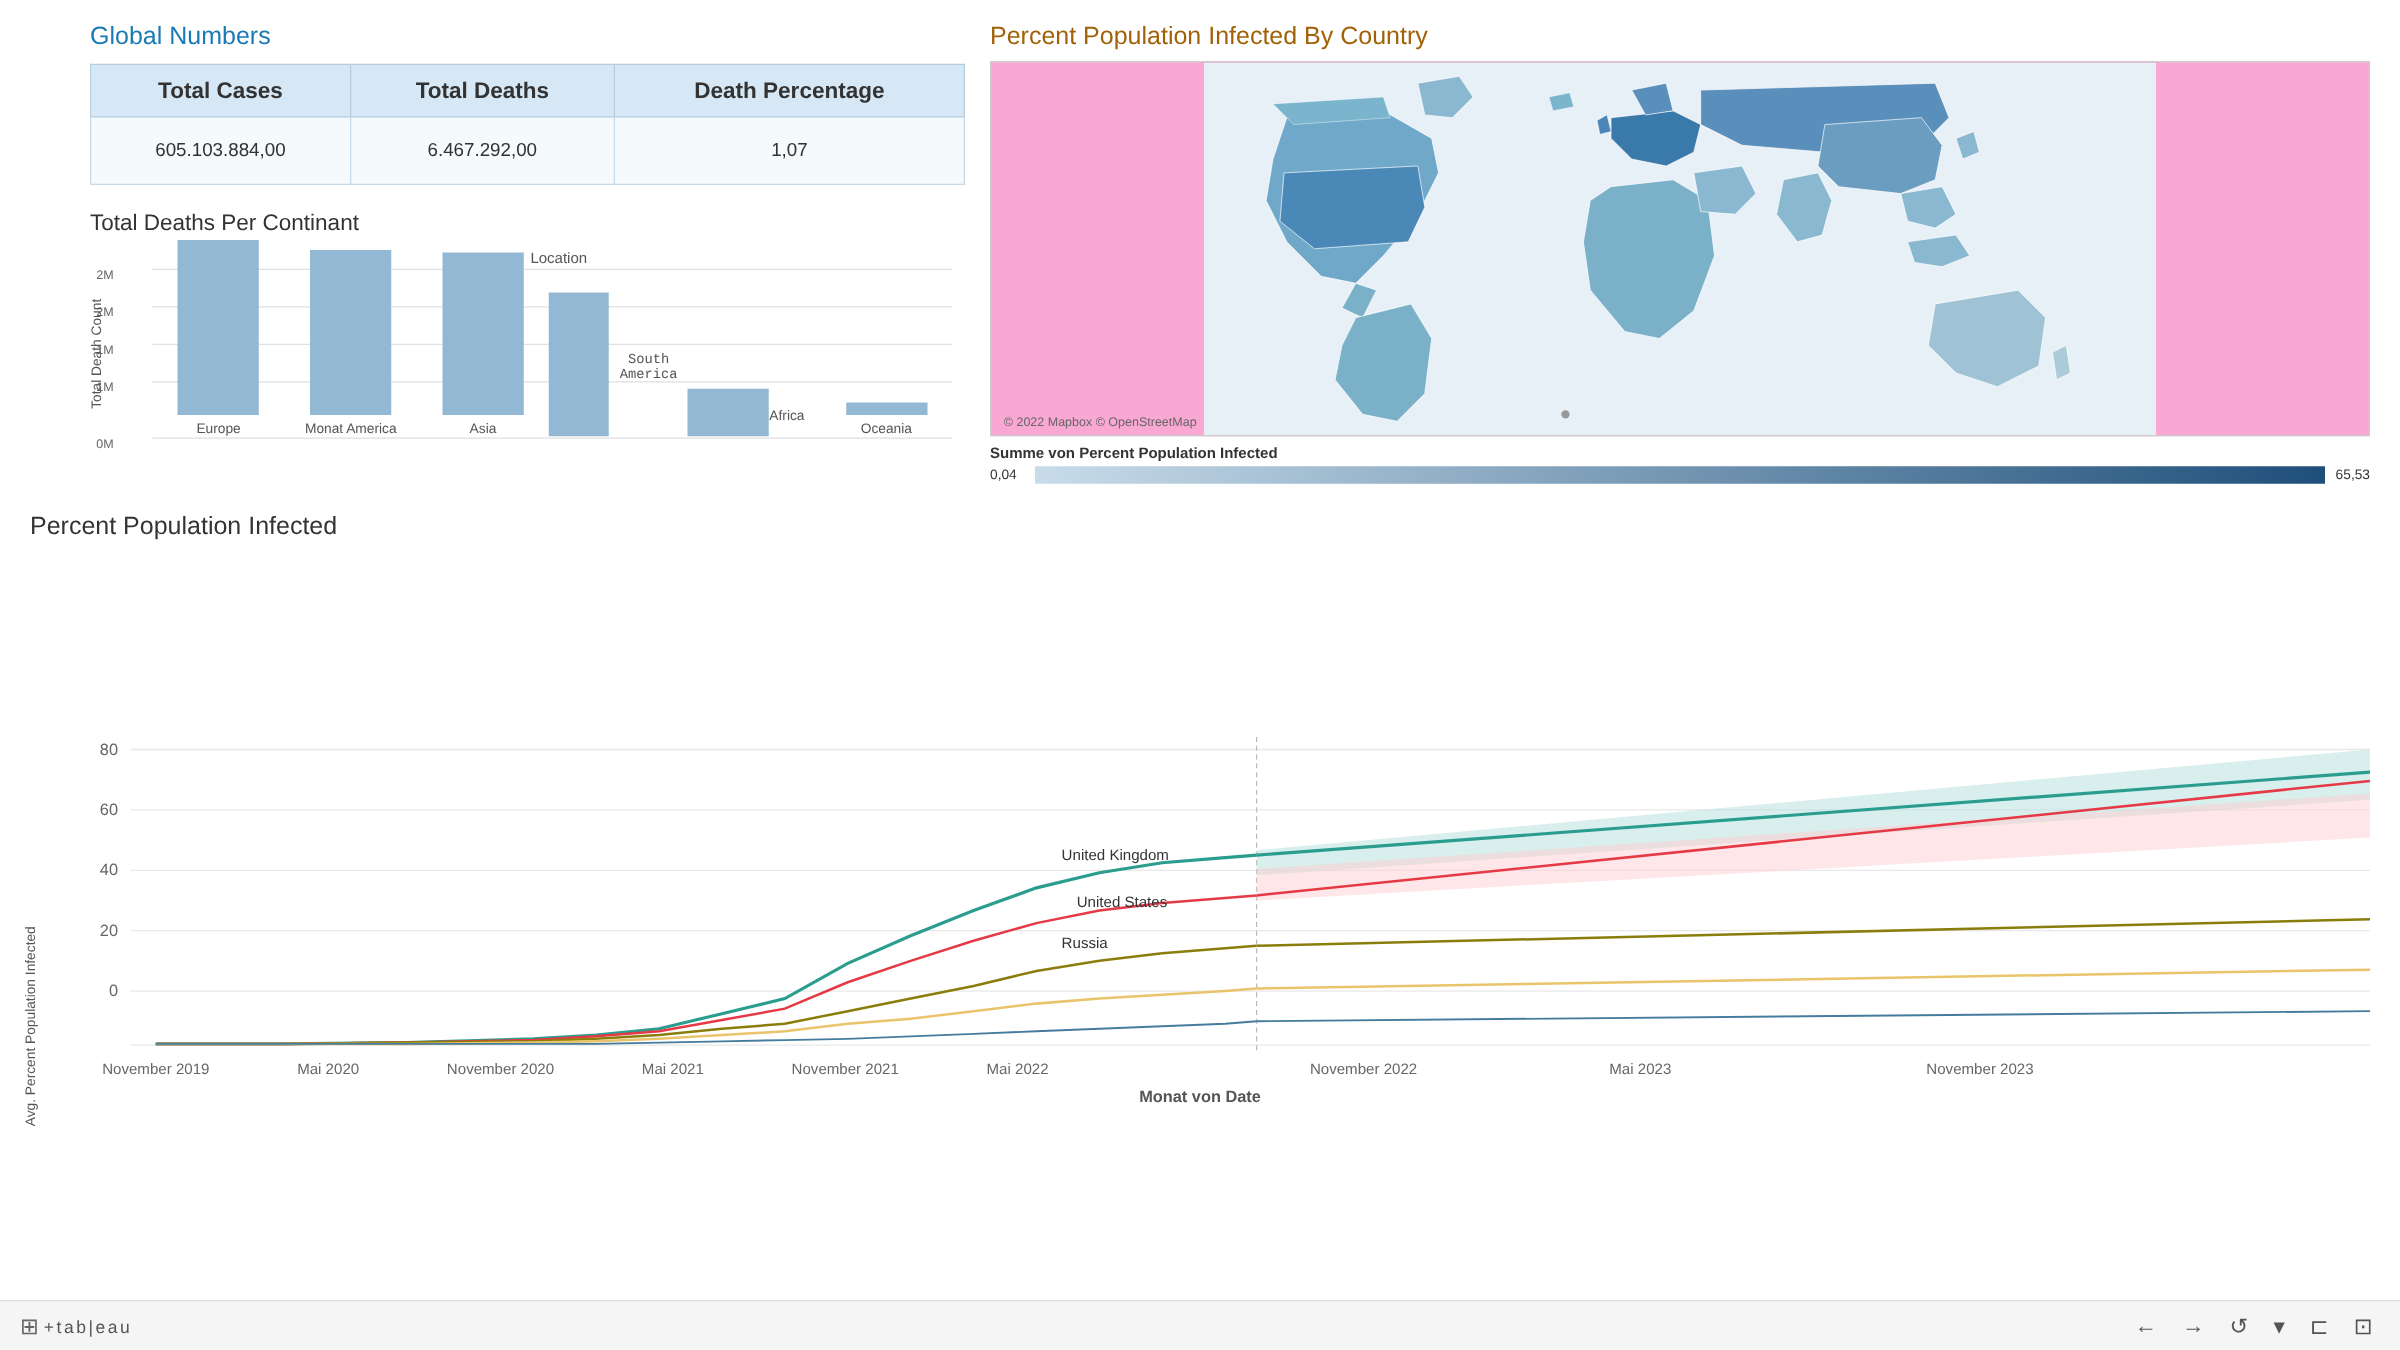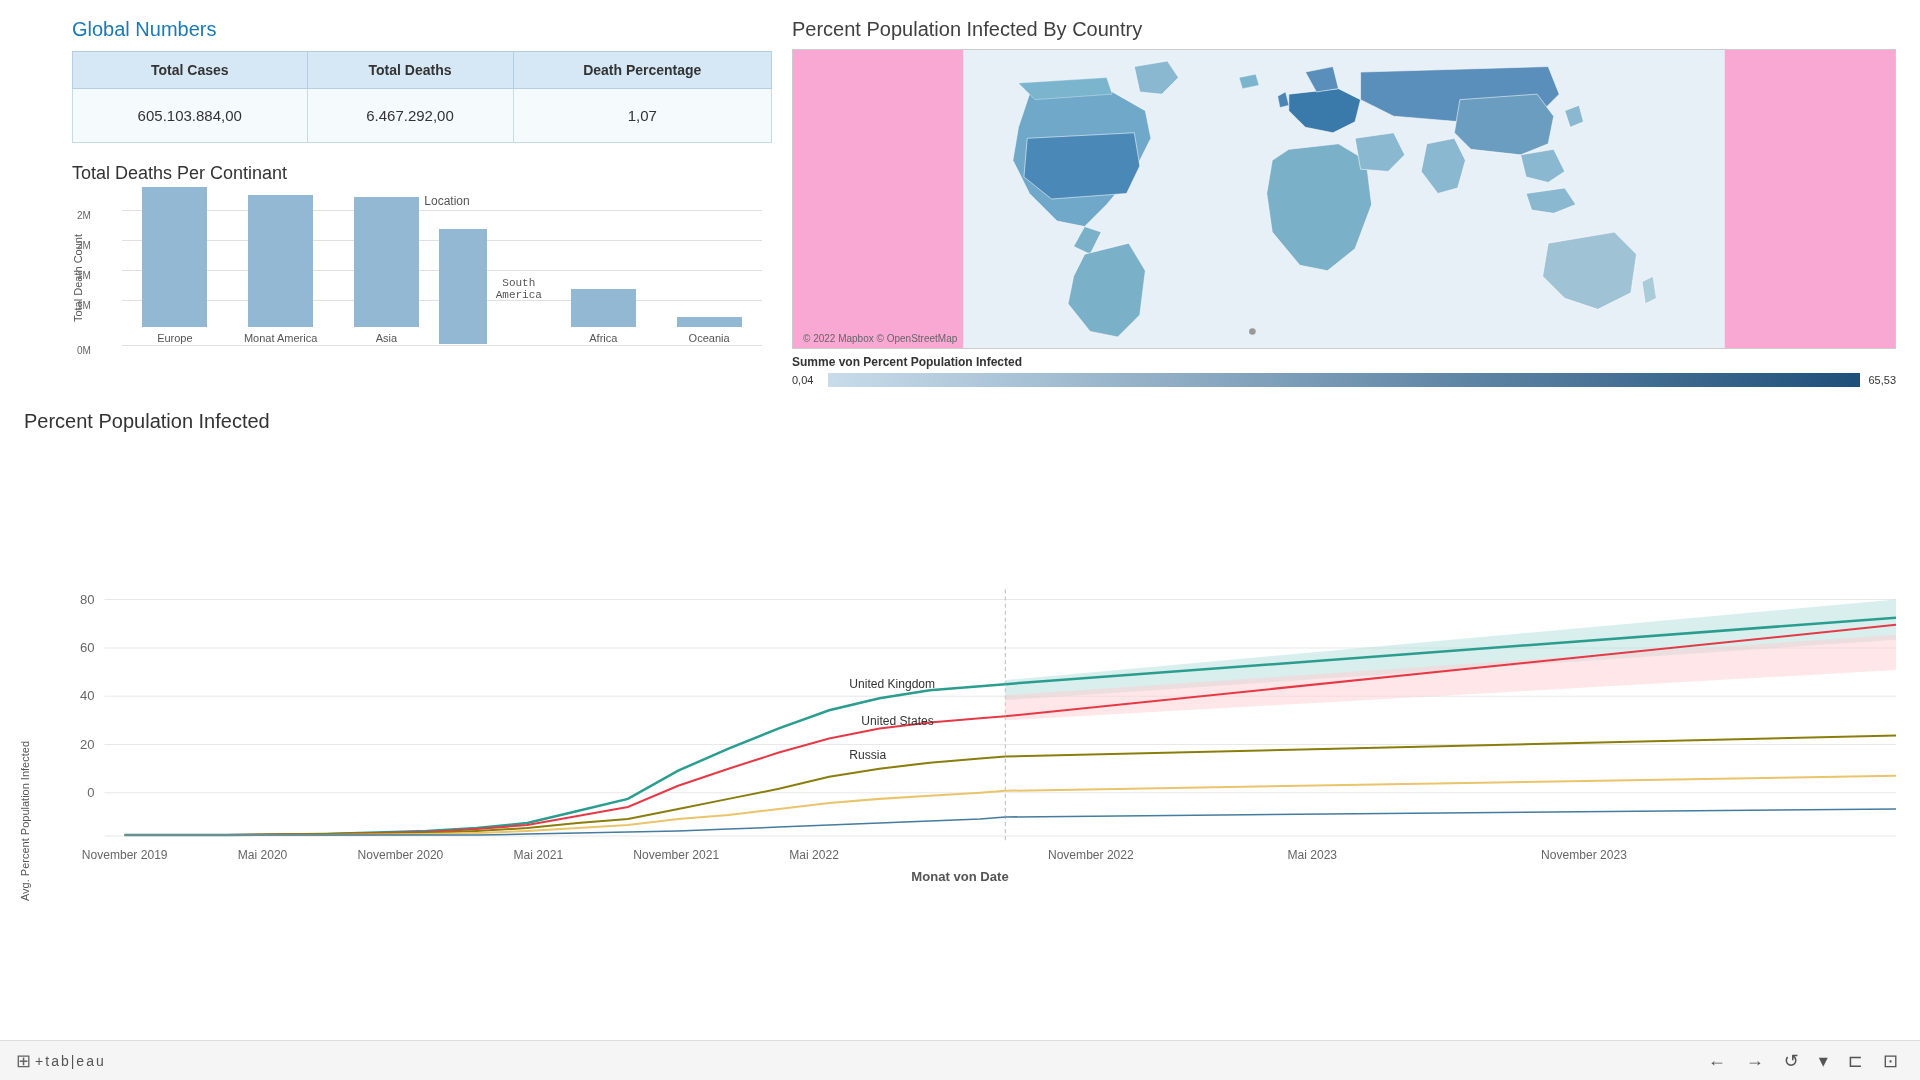--- a/index.html
+++ b/index.html
@@ -51,21 +51,21 @@
       width: 100%;
       border-collapse: collapse;
       border: 1px solid #c5daea;
     }
 
     .stats-table th {
       background: #d6e8f5;
       padding: 10px 16px;
       text-align: center;
       font-weight: 600;
-      font-size: 14px;
+      font-size: 18px;
       color: #333;
       border: 1px solid #b5cfe0;
     }
 
     .stats-table td {
       padding: 18px 16px;
       text-align: center;
       font-size: 15px;
       color: #333;
       border: 1px solid #c5daea;
@@ -90,21 +90,21 @@
     }
 
     
     .map-section {
       flex: 1;
     }
 
     .map-title {
       font-size: 20px;
       font-weight: 400;
-      color: #404040;
+      color: #a16207;
       margin-bottom: 8px;
     }
 
     .map-container {
       width: 100%;
       height: 300px;
       background: #f9a8d4;
       border: 1px solid #ccc;
       position: relative;
       overflow: hidden;
@@ -252,21 +252,21 @@
               <div style="display:flex; flex-direction:column; align-items:center; flex:1;">
                 <div class="bar" style="width:65px; height:130px; background:#92b8d4;"></div>
                 <div class="bar-label">Asia</div>
               </div>
 
               <div style="display:flex; flex-direction:row; align-items:center; flex:1;font-family:Liberation Mono, monospace;">
                 <div class="bar" style="width:65px; height:115px; background:#92b8d4;"></div>
                 <div class="bar-label">South America</div>
               </div>
 
-              <div style="display:flex; flex-direction:column; align-items:center; flex:1;">
+              <div style="display:flex; flex-direction:row; align-items:center; flex:1;">
                 <div class="bar" style="width:65px; height:38px; background:#92b8d4;"></div>
                 <div class="bar-label">Africa</div>
               </div>
 
               <div style="display:flex; flex-direction:column; align-items:center; flex:1;">
                 <div class="bar" style="width:65px; height:10px; background:#92b8d4;"></div>
                 <div class="bar-label">Oceania</div>
               </div>
             </div>
           </div>

